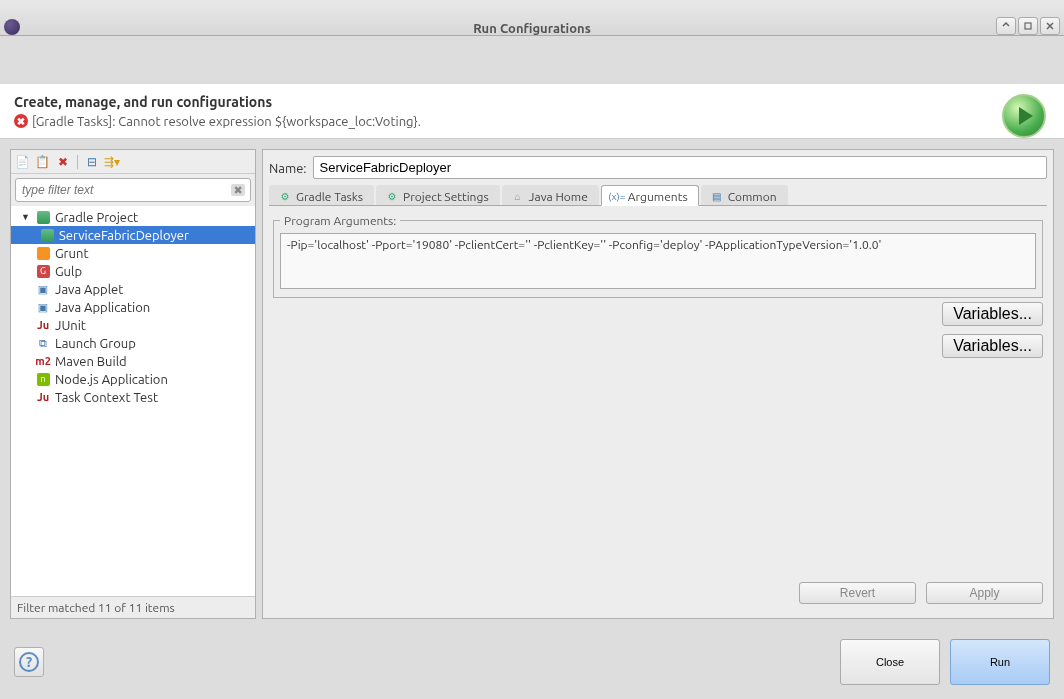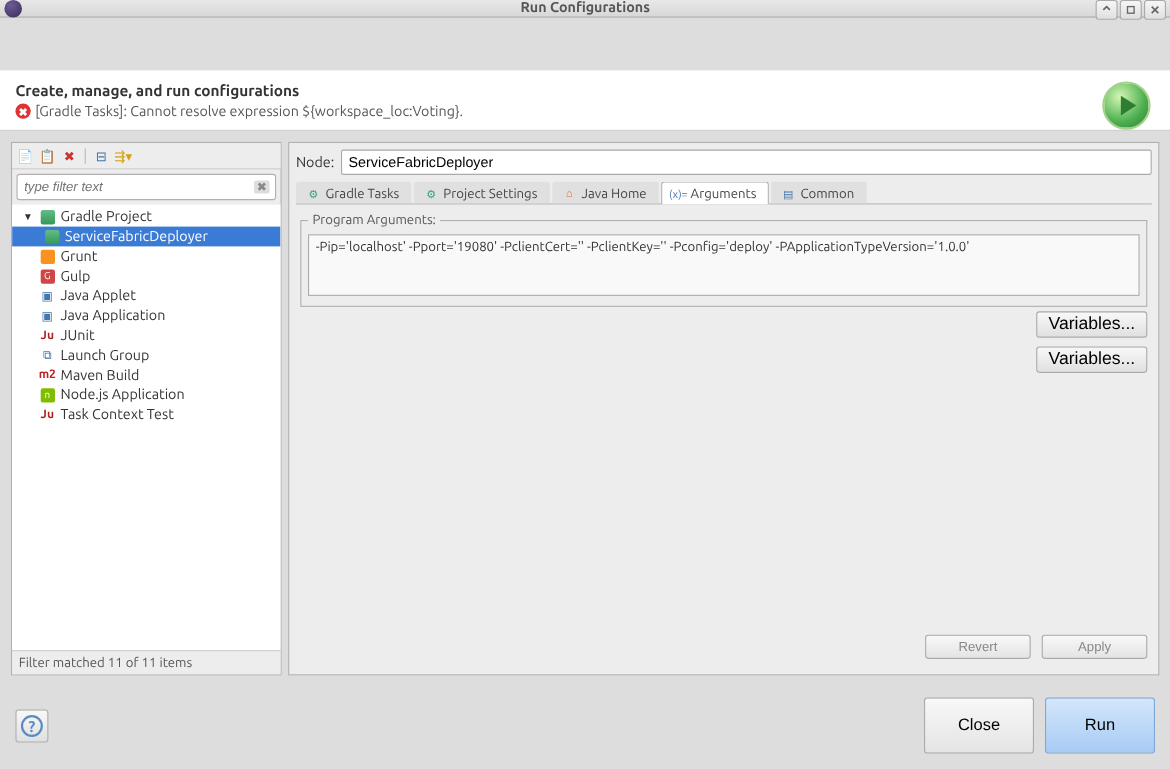--- a/index.html
+++ b/index.html
@@ -15,25 +15,25 @@
       height: 699px;
       overflow: hidden;
       color: #333333;
     }
     .window {
       display: flex;
       flex-direction: column;
       height: 100%;
     }
     .titlebar {
-      height: 16px;
+      height: 36px;
       background: linear-gradient(to bottom, #e8e8e8, #d8d8d8);
       border-bottom: 1px solid #aaaaaa;
       display: flex;
-      align-items: flex-start;
+      align-items: flex-end;
       padding: 0 4px;
       position: relative;
     }
     .titlebar-icon {
       width: 16px;
       height: 16px;
       border-radius: 50%;
       background: radial-gradient(circle at 35% 30%, #6b5b95, #3b2c5a);
       margin-right: 6px;
     }
@@ -335,21 +335,21 @@
     .spacer {
       flex: 1;
     }
     .detail-buttons {
       display: flex;
       justify-content: flex-end;
       gap: 10px;
       padding-top: 6px;
     }
     .panel-btn {
-      width: 96px;
+      width: 117px;
       padding: 3px 0;
       text-align: center;
       background: linear-gradient(to bottom, #f8f8f8, #e4e4e4);
       border: 1px solid #aaaaaa;
       border-radius: 3px;
       font-size: 12px;
       color: #888888;
       cursor: pointer;
     }
     .bottom-bar {
@@ -385,21 +385,21 @@
       display: flex;
       gap: 10px;
     }
     .main-btn {
       width: 100px;
       padding: 16px 0;
       text-align: center;
       background: linear-gradient(to bottom, #f8f8f8, #e4e4e4);
       border: 1px solid #aaaaaa;
       border-radius: 3px;
-      font-size: 15px;
+      font-size: 11px;
       cursor: pointer;
     }
     .main-btn.default {
       background: linear-gradient(to bottom,#d4e6fb,#a8cbf5);
       border: 1px solid #7aa6d8;
     }
     
     .ico-gradle { background: linear-gradient(to bottom,#6b8,#395); }
     .ico-grunt { background: #f7931e; }
     .ico-gulp { background: #cf4647; }
@@ -528,21 +528,21 @@
           <span class="expander"></span>
           <span class="tree-icon ico-task">Ju</span>
           <span>Task Context Test</span>
         </div>
       </div>
       <div class="status-bar">Filter matched 11 of 11 items</div>
     </div>
 
     <div class="detail-pane">
       <div class="name-row">
-        <span>Node:</span>
+        <span>Name:</span>
         <input type="text" value="ServiceFabricDeployer" style="">
       </div>
 
       <div class="tabs-bar">
         <div class="tab">
           <span class="tab-icon" style="color:#3a7;">⚙</span>
           <span>Gradle Tasks</span>
         </div>
         <div class="tab">
           <span class="tab-icon" style="color:#3a7;">⚙</span>

